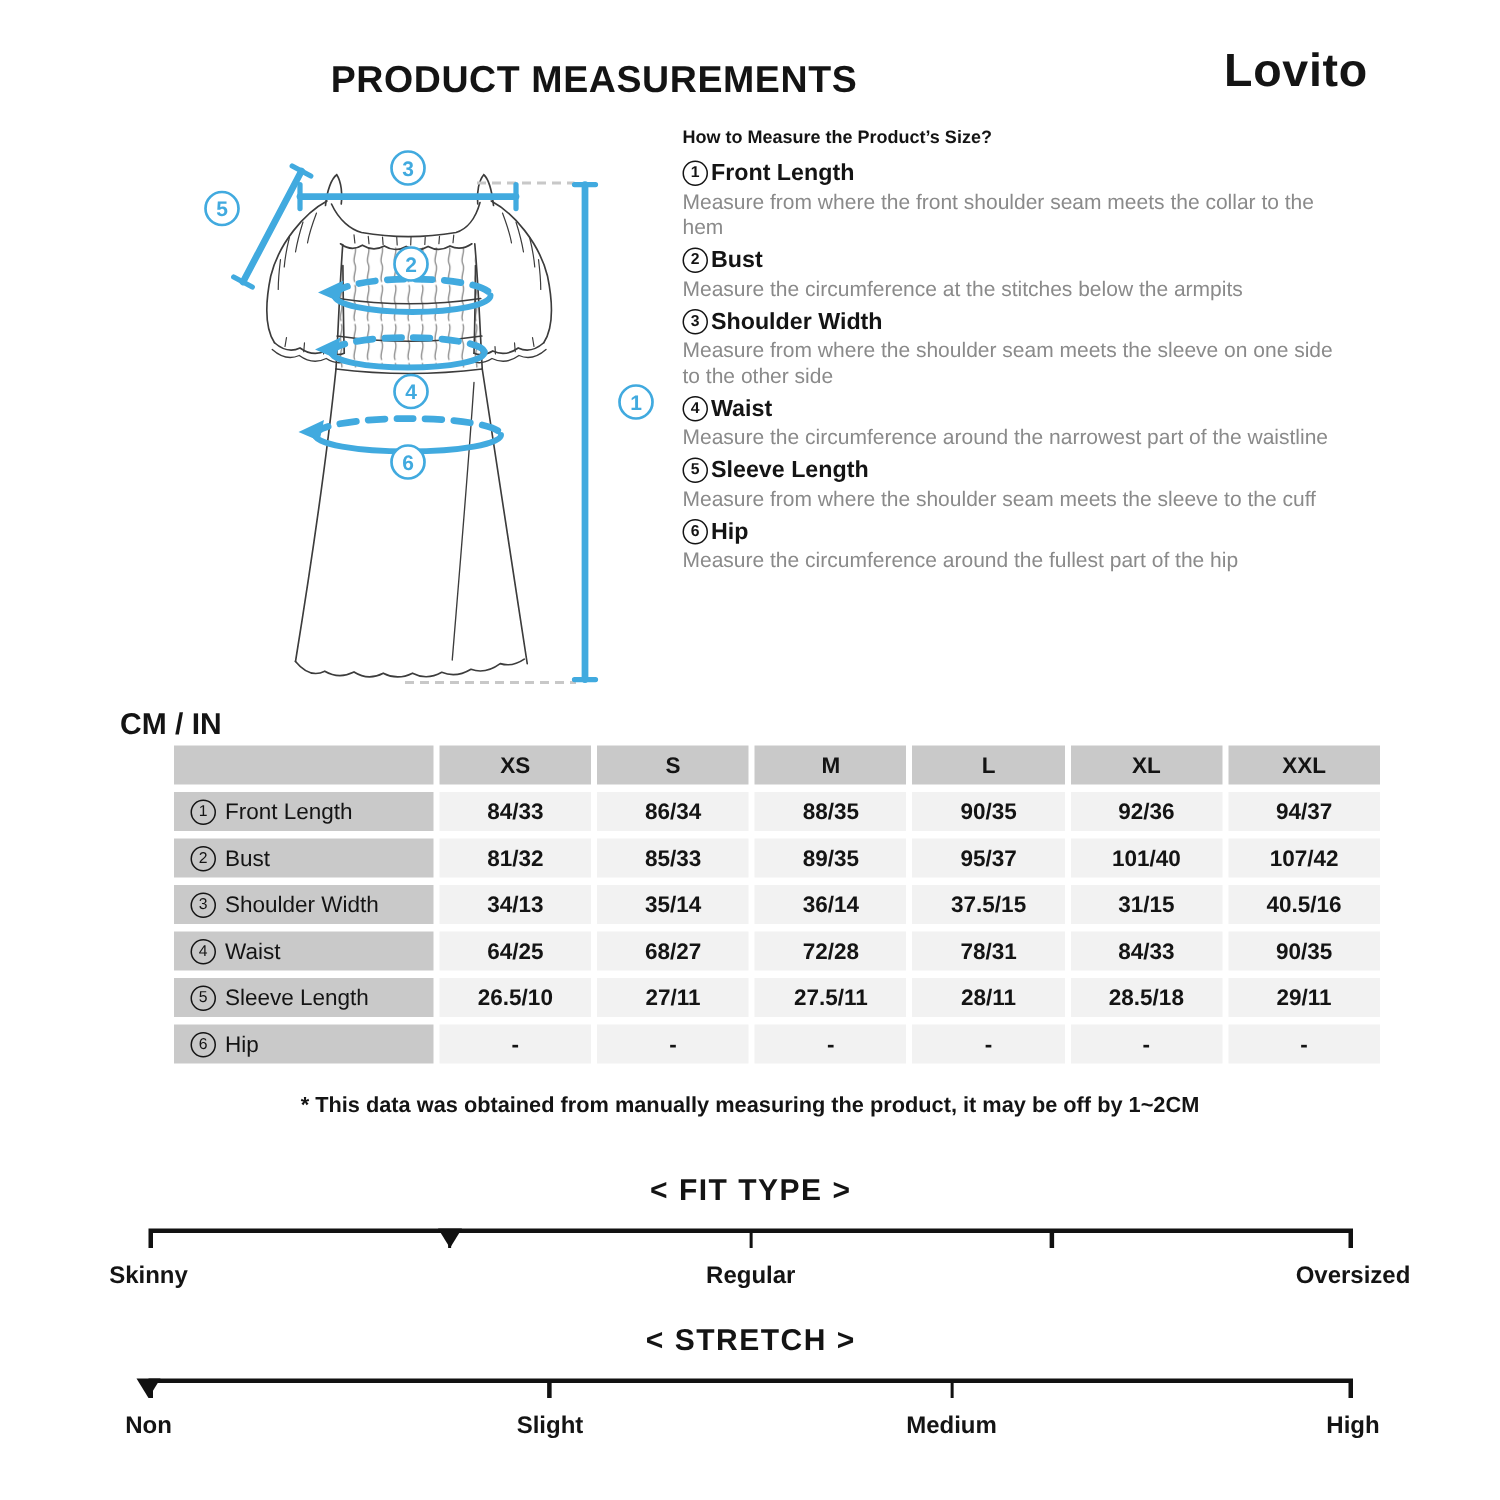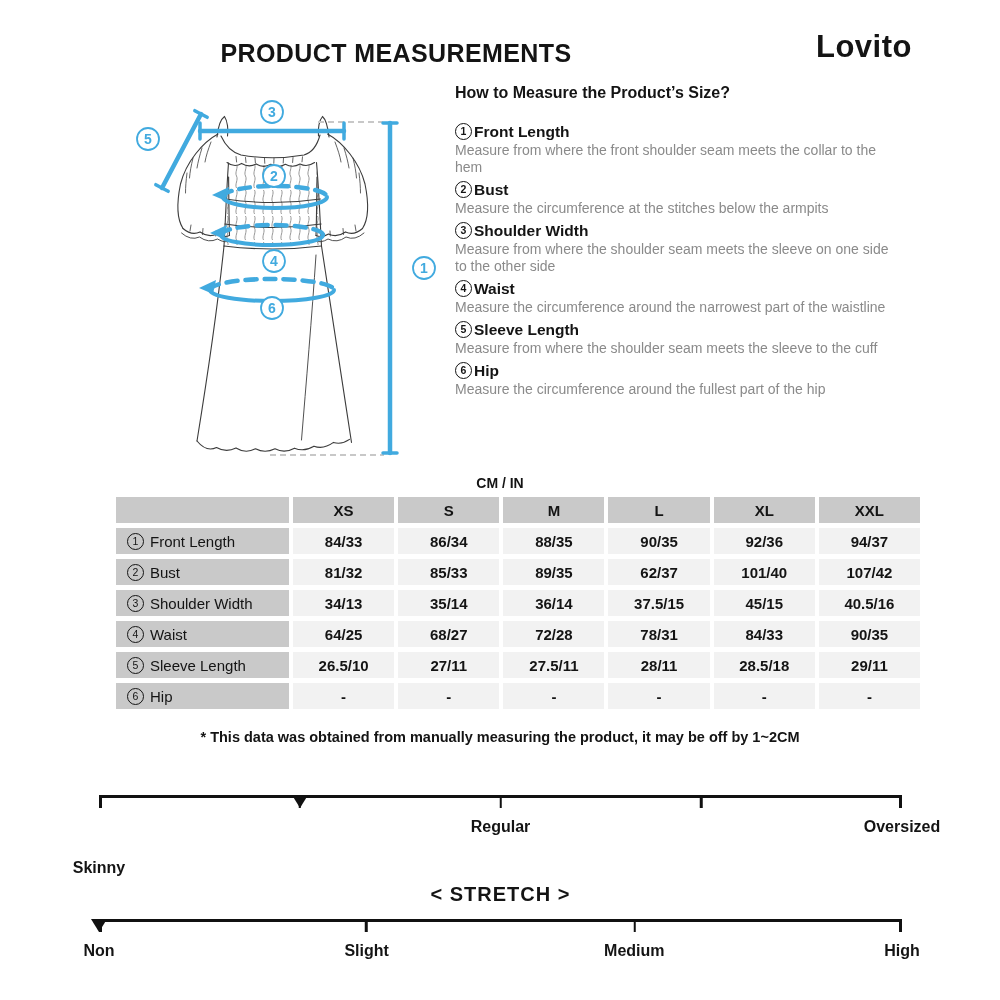--- a/index.html
+++ b/index.html
@@ -8,32 +8,32 @@
   
   #main-title{position:absolute;top:39px;left:0;width:792px;text-align:center;
     font-size:25px;font-weight:700;letter-spacing:.4px;}
   #logo{position:absolute;top:29px;right:88px;font-size:31px;font-weight:700;letter-spacing:.5px;}
 
   
   #diagram{position:absolute;left:115px;top:85px;}
 
   
   #guide{position:absolute;left:455px;top:84px;width:436px;}
-  #guide-title{margin:0 0 20px 0;font-size:16px;font-weight:700;}
+  #guide-title{margin:0 0 8px 0;font-size:12px;font-weight:700;}
   .guide-item h3{margin:4px 0 1px 0;font-size:15.5px;line-height:19px;font-weight:700;
     display:flex;align-items:center;gap:2px;}
   .guide-item p{margin:0;font-size:14px;line-height:17px;color:#8a8a8a;}
 
   .cnum{display:inline-flex;align-items:center;justify-content:center;flex:0 0 auto;
     width:15px;height:15px;border:1.2px solid currentColor;border-radius:50%;
     font-size:10.5px;font-weight:700;line-height:1;}
 
   
   #table-region{position:absolute;left:80px;top:476px;width:840px;}
-  #unit-label{text-align:center;font-weight:700;font-size:14px;line-height:15px;}
+  #unit-label{text-align:left;font-weight:700;font-size:20px;line-height:15px;}
   #size-grid{margin-top:6px;display:grid;grid-template-columns:173px repeat(6,1fr);gap:5px 4px;padding-left:36px;}
   .cell{height:26px;display:flex;align-items:center;justify-content:center;font-size:15px;}
   .cell.corner,.cell.head,.cell.label{background:#c9c9c9;}
   .cell.head{font-weight:700;}
   .cell.label{justify-content:flex-start;padding-left:11px;gap:6px;font-weight:400;}
   .cell.label .cnum{border-width:1px;font-weight:400;}
   .cell.value{background:#f2f2f2;font-weight:700;}
 
   #footnote{position:absolute;top:729px;left:0;width:1000px;text-align:center;
     font-size:14.5px;font-weight:700;}
@@ -228,32 +228,32 @@
       <div class="cell value">90/35</div>
       <div class="cell value">92/36</div>
       <div class="cell value">94/37</div>
       <div class="cell label">
         <span class="cnum">2</span>
         <span>Bust</span>
       </div>
       <div class="cell value">81/32</div>
       <div class="cell value">85/33</div>
       <div class="cell value">89/35</div>
-      <div class="cell value">62/37</div>
+      <div class="cell value">95/37</div>
       <div class="cell value">101/40</div>
       <div class="cell value">107/42</div>
       <div class="cell label">
         <span class="cnum">3</span>
         <span>Shoulder Width</span>
       </div>
       <div class="cell value">34/13</div>
       <div class="cell value">35/14</div>
       <div class="cell value">36/14</div>
       <div class="cell value">37.5/15</div>
-      <div class="cell value">45/15</div>
+      <div class="cell value">31/15</div>
       <div class="cell value">40.5/16</div>
       <div class="cell label">
         <span class="cnum">4</span>
         <span>Waist</span>
       </div>
       <div class="cell value">64/25</div>
       <div class="cell value">68/27</div>
       <div class="cell value">72/28</div>
       <div class="cell value">78/31</div>
       <div class="cell value">84/33</div>
@@ -277,30 +277,31 @@
       <div class="cell value">-</div>
       <div class="cell value">-</div>
       <div class="cell value">-</div>
       <div class="cell value">-</div>
     </div>
 </section>
 
 <div id="footnote">* This data was obtained from manually measuring the product, it may be off by 1~2CM</div>
 
 <section class="scale" id="scale-fit">
+  <div class="scale-title">&lt; FIT TYPE &gt;</div>
   <div class="scale-track">
       <div class="cap left"></div>
       <div class="cap right"></div>
       <div class="tick" style="left: 25%;"></div>
       <div class="tick" style="left: 50%;"></div>
       <div class="tick" style="left: 75%;"></div>
       <div class="marker" style="left: 25%;"></div>
     </div>
   <div class="scale-labels">
-      <span class="scale-label" style="left: 0%; margin-top: 41px;">Skinny</span>
+      <span class="scale-label" style="left: 0%;">Skinny</span>
       <span class="scale-label" style="left: 50%;">Regular</span>
       <span class="scale-label" style="left: 100%;">Oversized</span>
     </div>
 </section>
 
 <section class="scale" id="scale-stretch">
   <div class="scale-title">&lt; STRETCH &gt;</div>
   <div class="scale-track">
       <div class="cap left"></div>
       <div class="cap right"></div>

